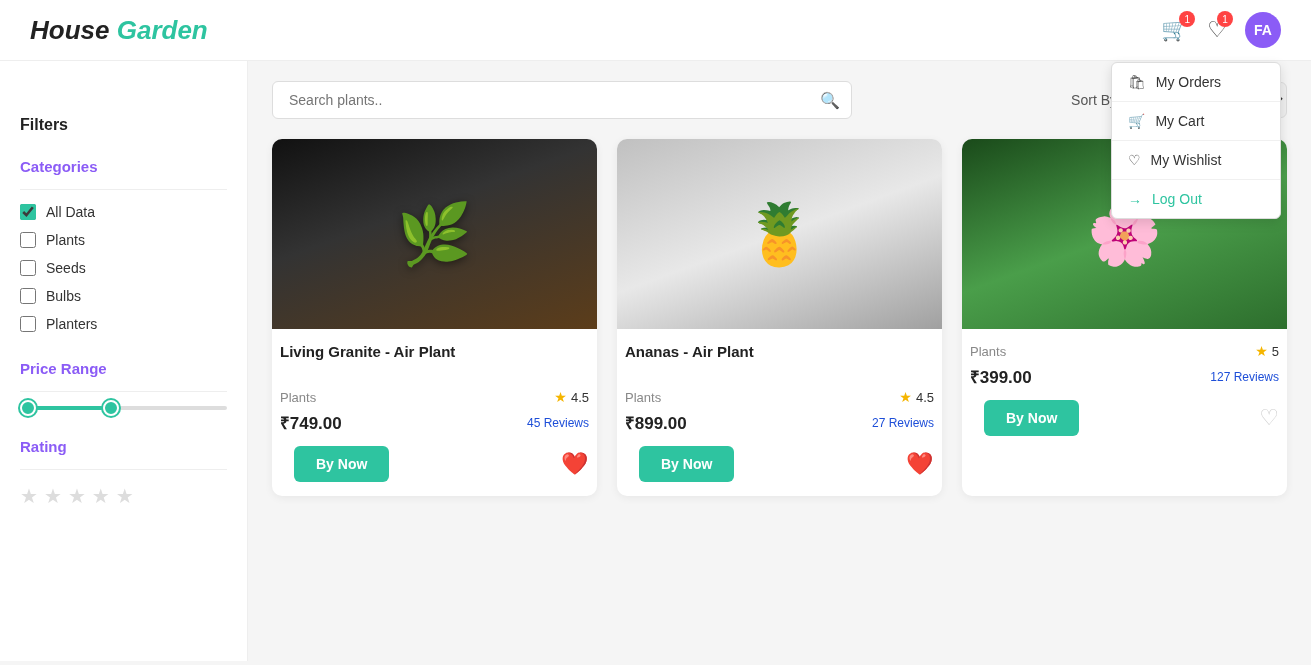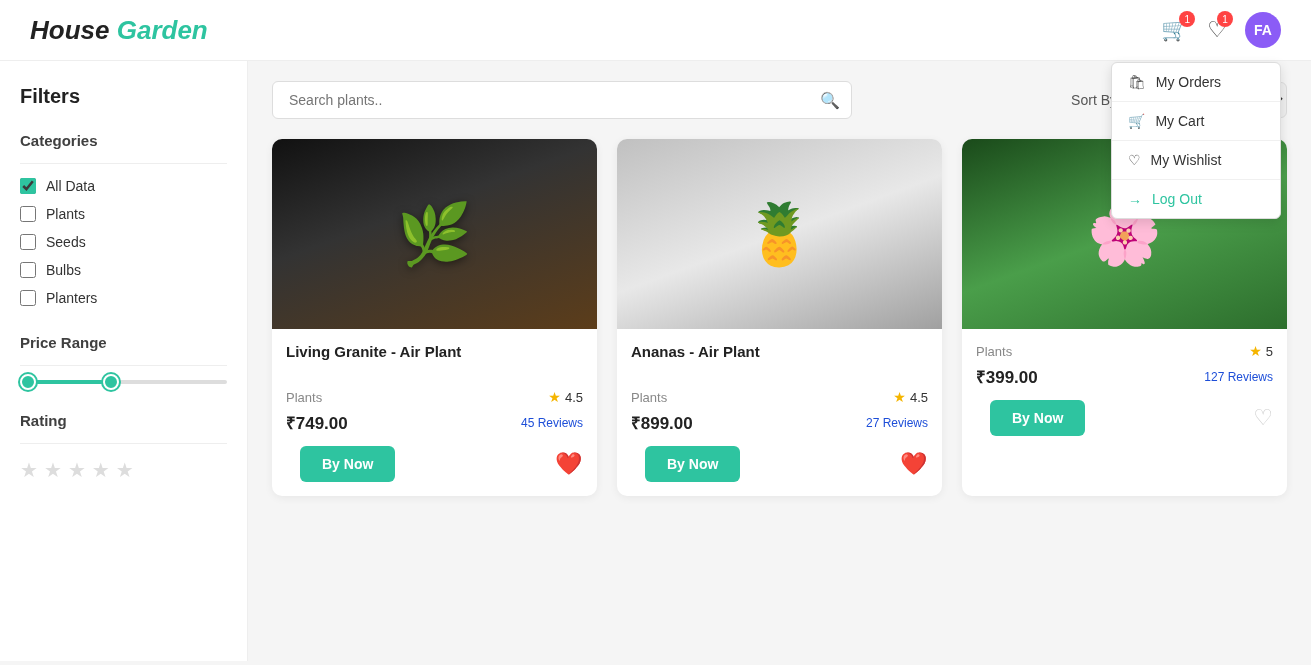--- a/index.html
+++ b/index.html
@@ -98,30 +98,31 @@
 
     
     .sidebar {
       width: 248px;
       background: #fff;
       padding: 24px 20px;
       border-right: 1px solid #eee;
       flex-shrink: 0;
     }
     .sidebar-title {
-      font-size: 20px;
+      font-size: 16px;
       font-weight: bold;
       color: #222;
       margin-bottom: 24px;
+      margin-top: 31px;
     }
     .filter-section { margin-bottom: 28px; }
     .filter-section-title {
       font-size: 15px;
       font-weight: bold;
-      color: #404040;
+      color: #8b5cf6;
       margin-bottom: 14px;
     }
     .divider {
       border: none;
       border-top: 1px solid #eee;
       margin-bottom: 14px;
     }
     .checkbox-item {
       display: flex;
       align-items: center;
@@ -251,21 +252,21 @@
       width: 100%;
       height: 190px;
       display: flex;
       align-items: center;
       justify-content: center;
       font-size: 40px;
       overflow: hidden;
       position: relative;
     }
     .product-info {
-      padding: 14px 14px 0;
+      padding: 14px 8px 0;
     }
     .product-name {
       font-size: 15px;
       font-weight: bold;
       color: #222;
       margin-bottom: 10px;
       min-height: 36px;
     }
     .product-meta {
       display: flex;

